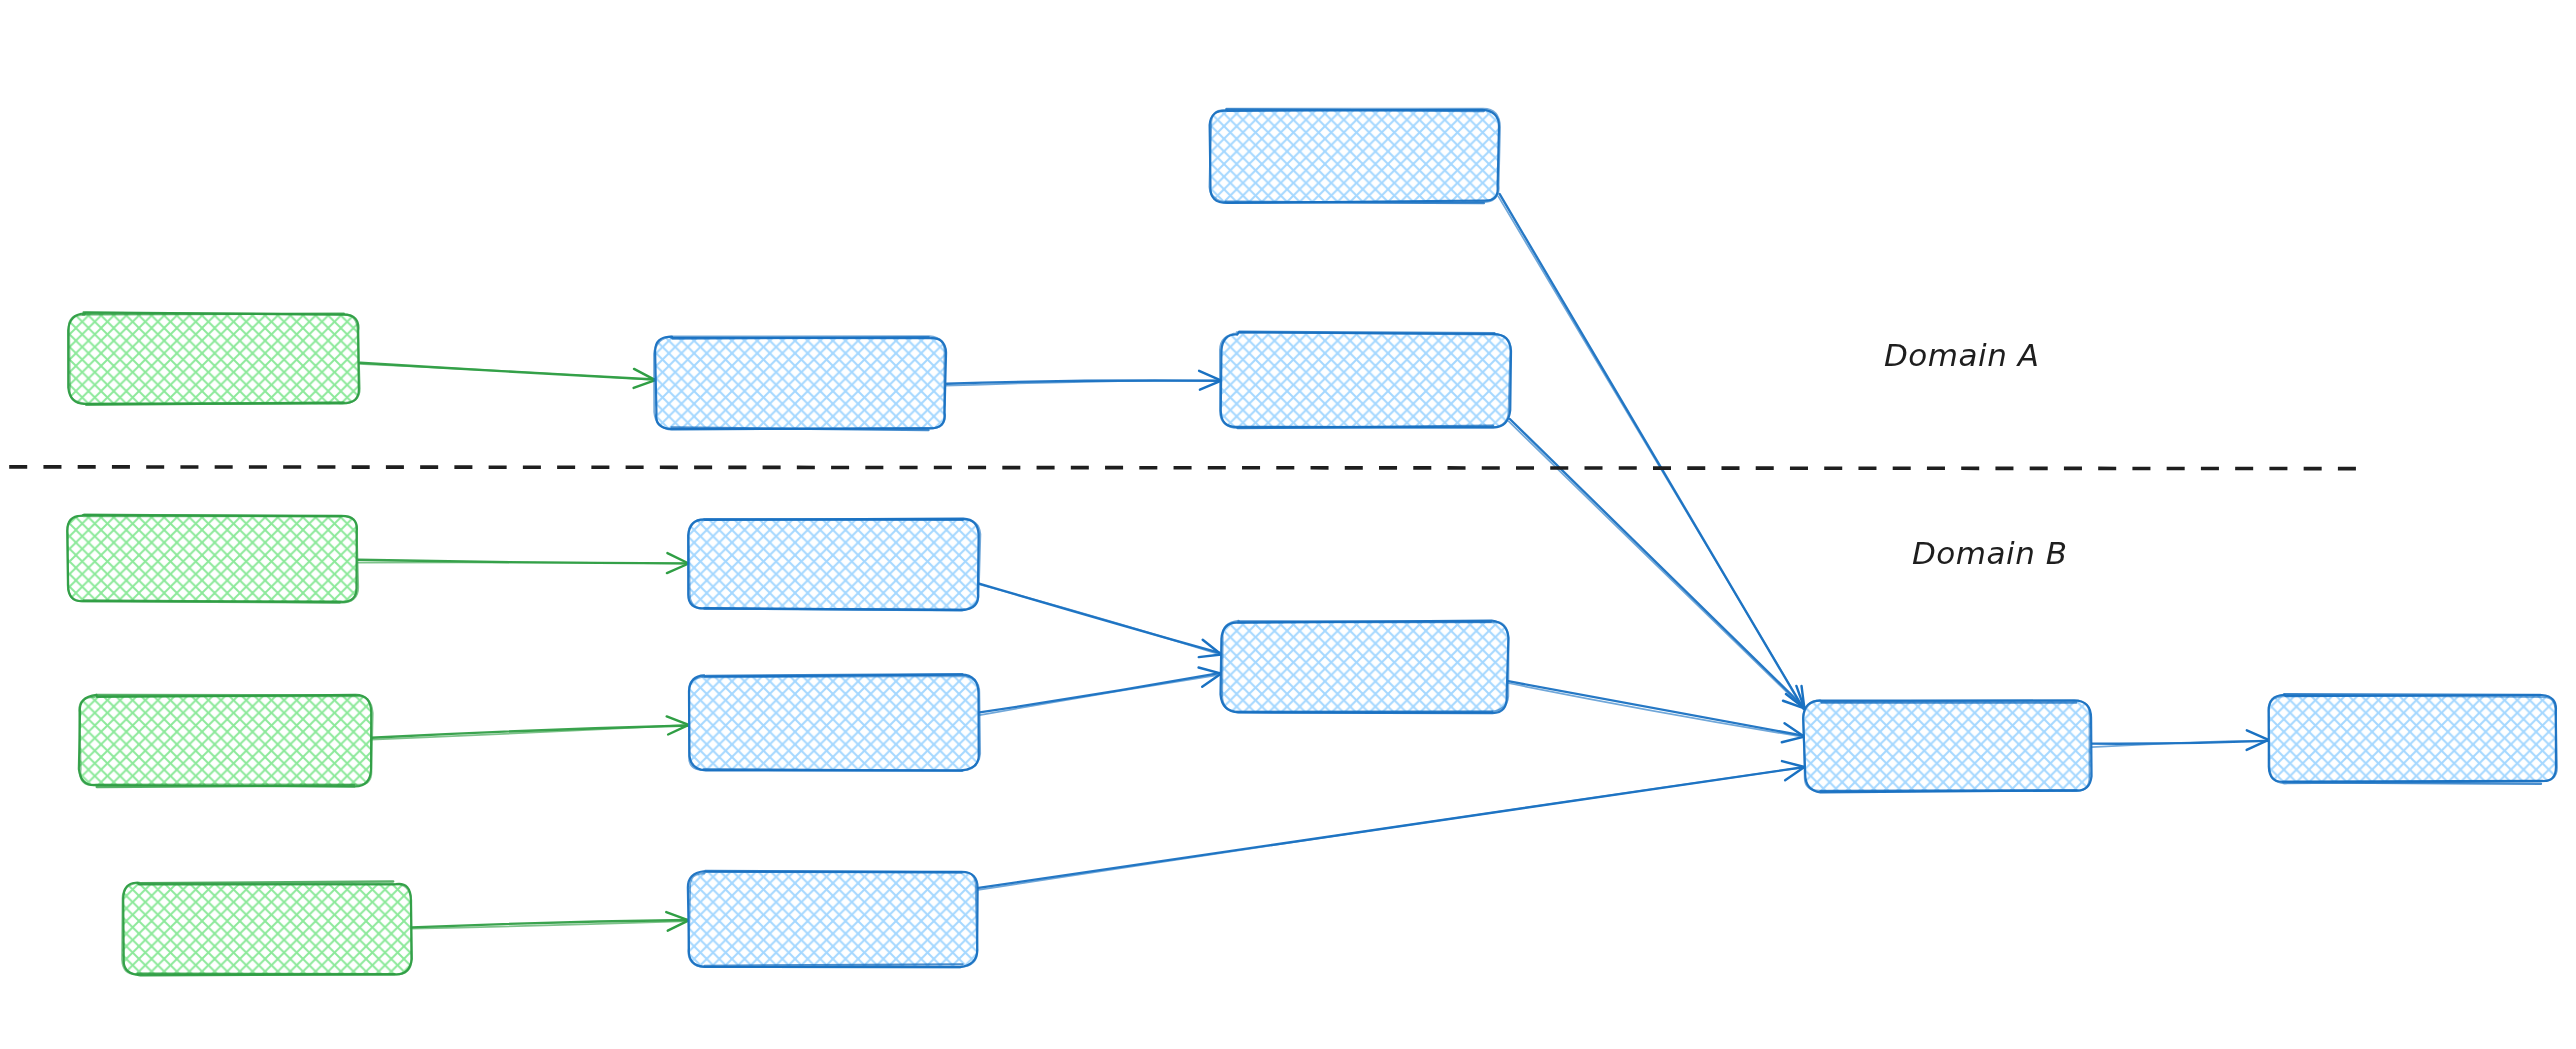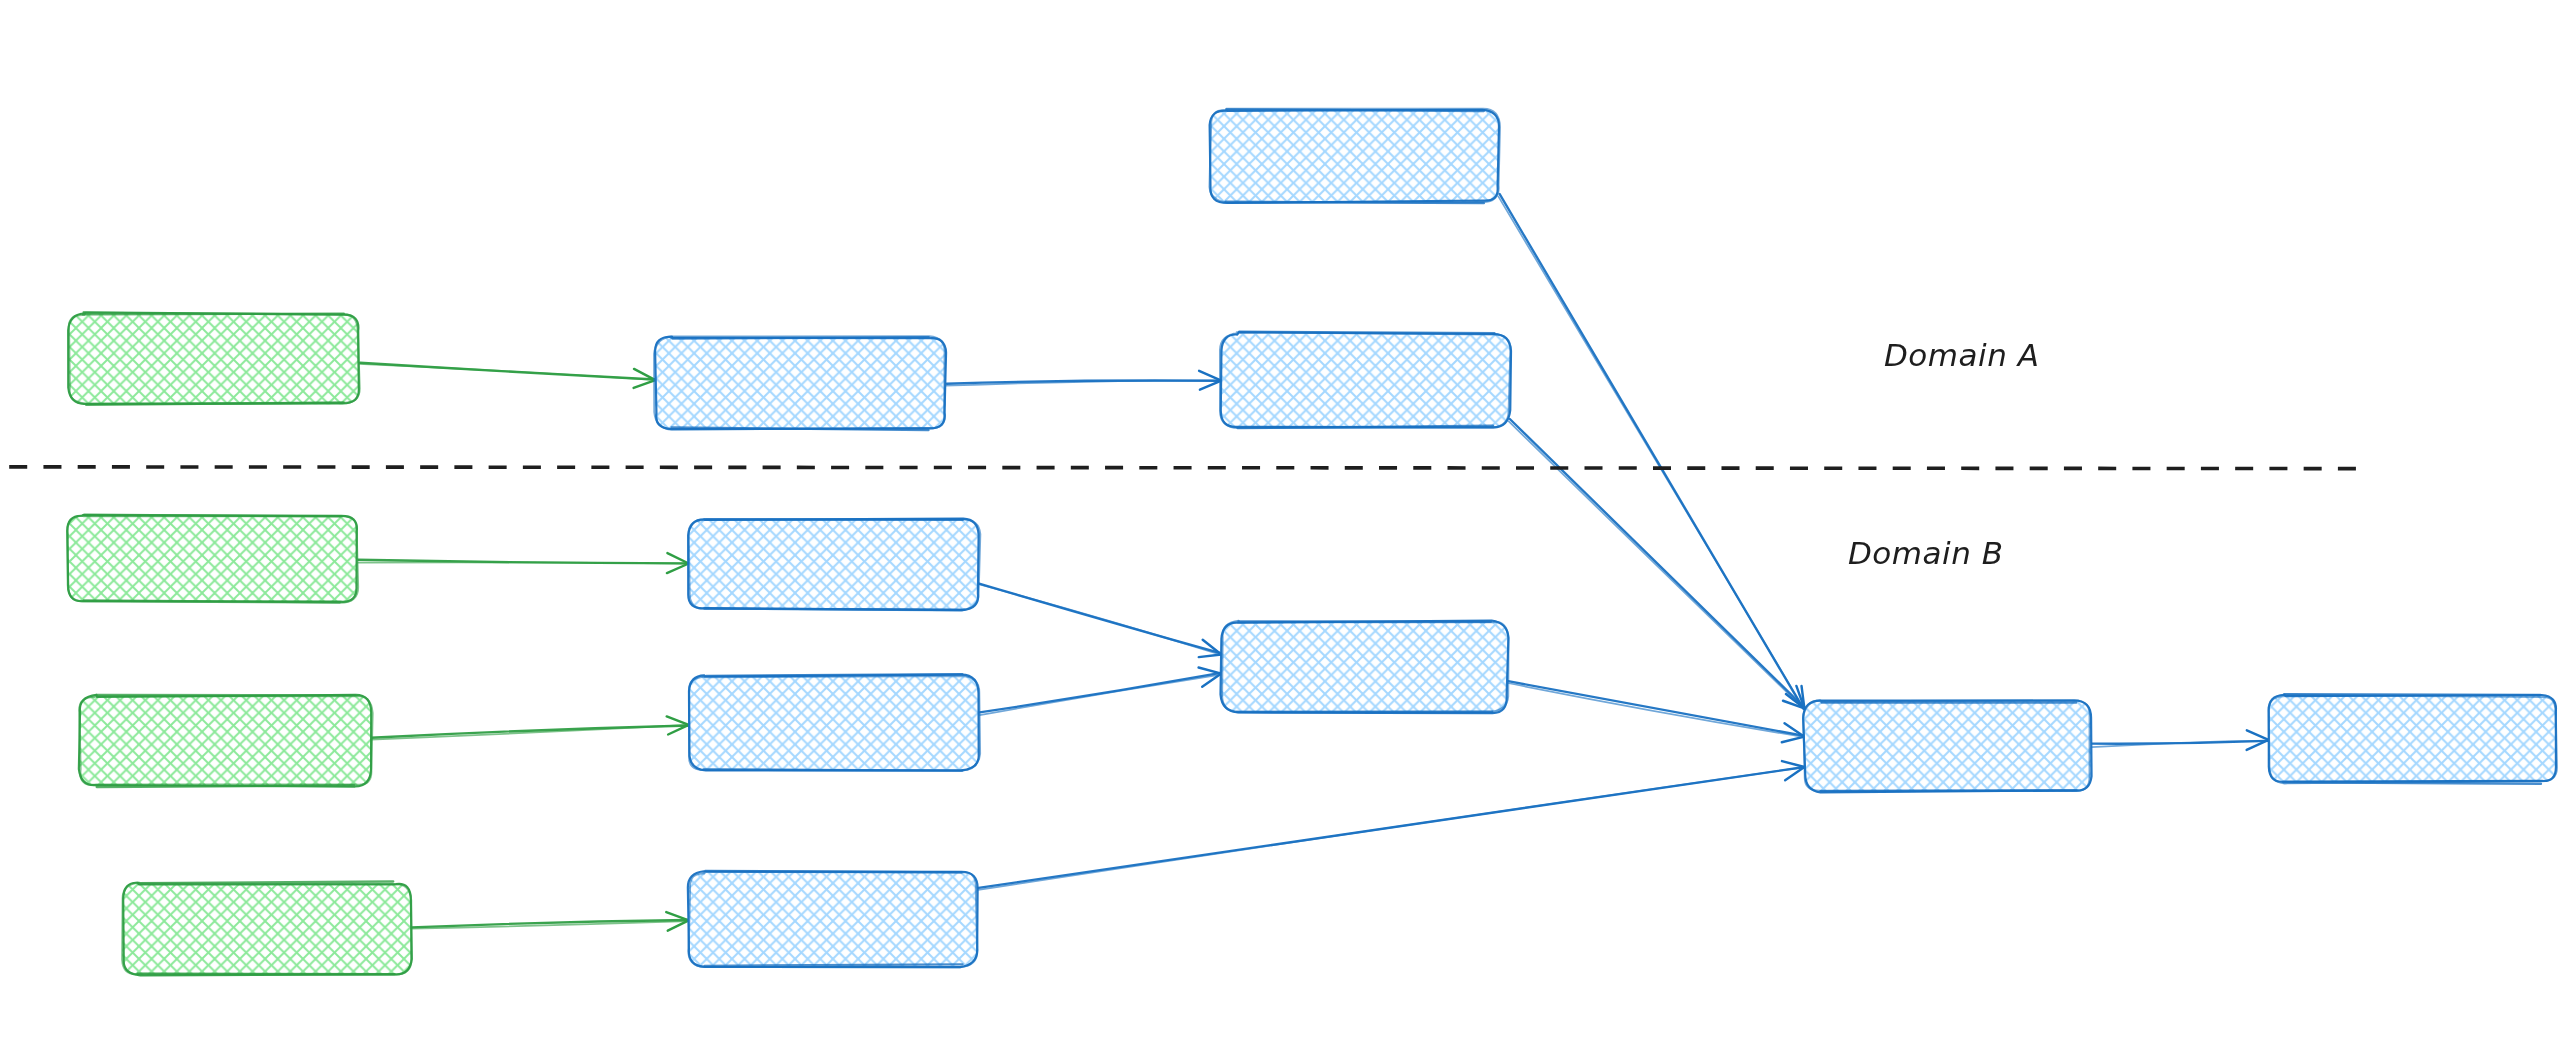--- a/index.html
+++ b/index.html
@@ -32,21 +32,21 @@
     font-family: "DejaVu Sans", sans-serif;
     font-size: 31px;
     font-style: italic;
     font-weight: 400;
     color: #1e1e1e;
     letter-spacing: 0.5px;
     white-space: nowrap;
     user-select: none;
   }
   #label-domain-a { left: 1884px; top: 337px; }
-  #label-domain-b { left: 1848px; top: 535px; }
+  #label-domain-b { left: 1912px; top: 535px; }
 </style>
 </head>
 <body>
 
 <div id="canvas">
 
   <svg id="sketch" viewBox="0 0 2858 1164" xmlns="http://www.w3.org/2000/svg">
     <defs>
       <pattern id="hatch-green" width="14" height="14" patternUnits="userSpaceOnUse">
         <rect width="14" height="14" fill="#ffffff"></rect>

